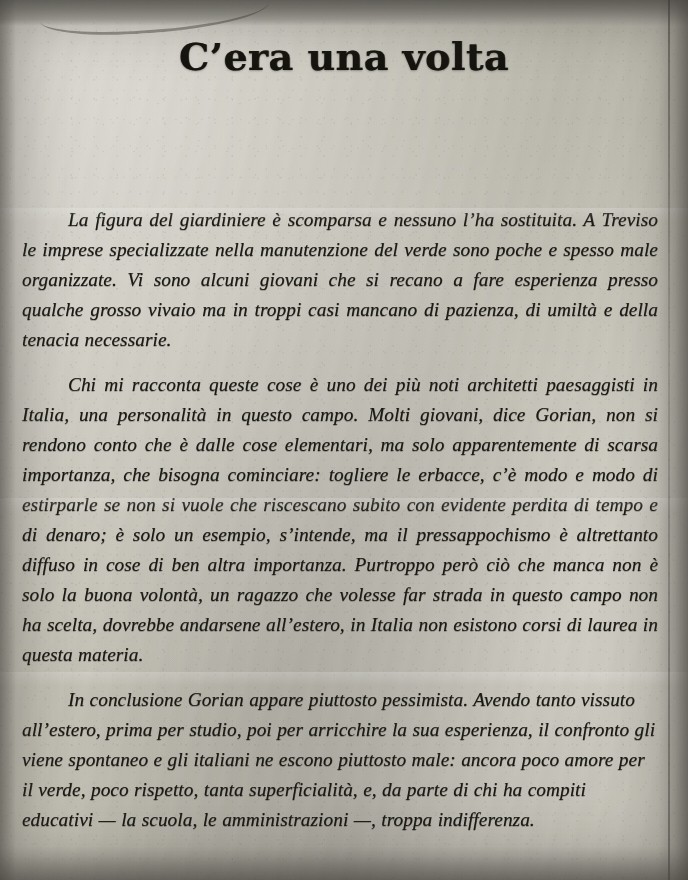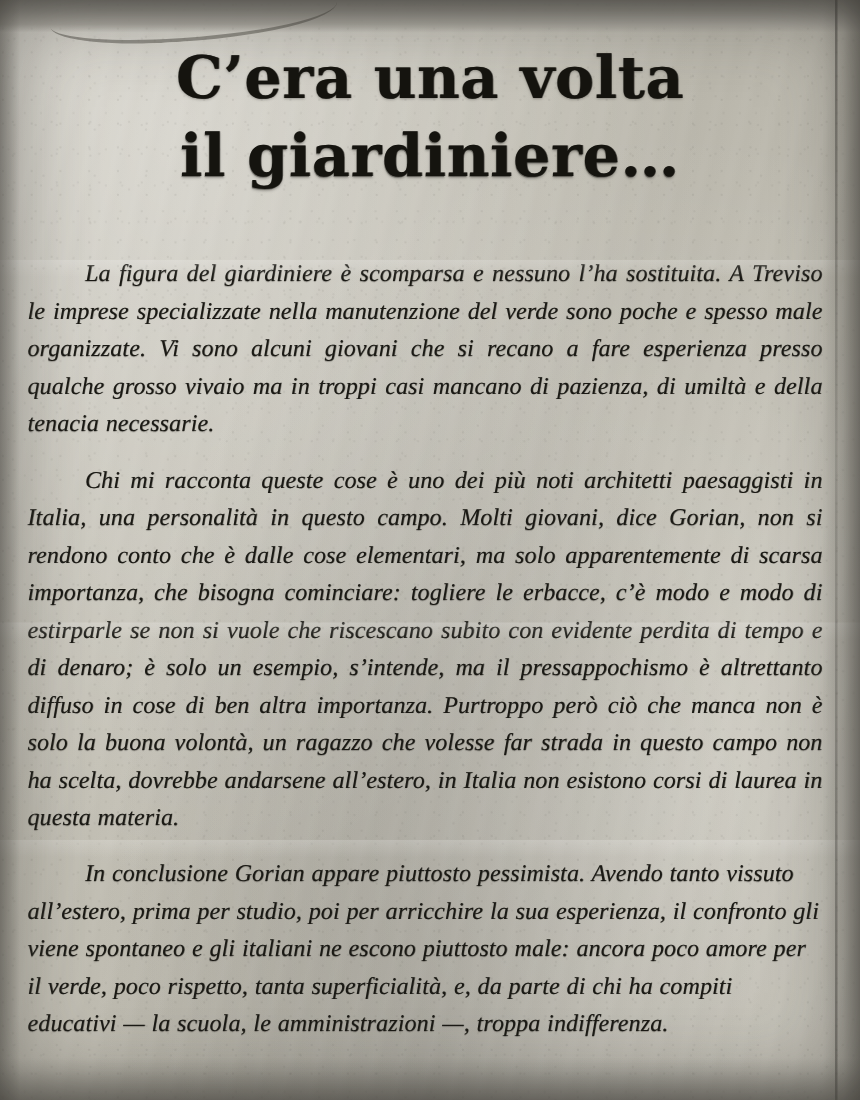--- a/index.html
+++ b/index.html
@@ -117,21 +117,21 @@
 
   .headline {
     position: absolute;
     top: 30px;
     left: 0;
     right: 0;
     text-align: center;
     color: #15140f;
     font-family: "DejaVu Serif", serif;
     font-weight: bold;
-    font-size: 47px;
+    font-size: 38px;
     line-height: 1.42;
     letter-spacing: 0.5px;
     text-shadow:
       0.6px 0 0 rgba(20,19,15,0.55),
       -0.4px 0.4px 0 rgba(20,19,15,0.35),
       0 1px 2px rgba(40,38,33,0.35);
   }
   .headline .l1 { display: block; }
   .headline .l2 { display: block; margin-top: -4px; }
 
@@ -172,21 +172,20 @@
 
 <div class="page">
   <div class="paper"></div>
   <div class="streaks"></div>
   <div class="grain"></div>
 
   <div class="content">
 
     <div class="headline">
       <span class="l1">C’era una volta</span>
-      <span class="l2">il giardiniere…</span>
     </div>
 
     <div class="body-col">
       <p>La figura del giardiniere è scomparsa e nessuno l’ha sostituita. A Treviso le imprese specializzate nella manutenzione del verde sono poche e spesso male organizzate. Vi sono alcuni giovani che si recano a fare esperienza presso qualche grosso vivaio ma in troppi casi mancano di pazienza, di umiltà e della tenacia necessarie.</p>
       <p>Chi mi racconta queste cose è uno dei più noti architetti paesaggisti in Italia, una personalità in questo campo. Molti giovani, dice Gorian, non si rendono conto che è dalle cose elementari, ma solo apparentemente di scarsa importanza, che bisogna cominciare: togliere le erbacce, c’è modo e modo di estirparle se non si vuole che riscescano subito con evidente perdita di tempo e di denaro; è solo un esempio, s’intende, ma il pressappochismo è altrettanto diffuso in cose di ben altra importanza. Purtroppo però ciò che manca non è solo la buona volontà, un ragazzo che volesse far strada in questo campo non ha scelta, dovrebbe andarsene all’estero, in Italia non esistono corsi di laurea in questa materia.</p>
       <p>In conclusione Gorian appare piuttosto pessimista. Avendo tanto vissuto all’estero, prima per studio, poi per arricchire la sua esperienza, il confronto gli viene spontaneo e gli italiani ne escono piuttosto male: ancora poco amore per il verde, poco rispetto, tanta superficialità, e, da parte di chi ha compiti educativi — la scuola, le amministrazioni —, troppa indifferenza.</p>
     </div>
 
     <div class="smudge" style="top:208px"></div>
     <div class="smudge" style="top:498px"></div>

